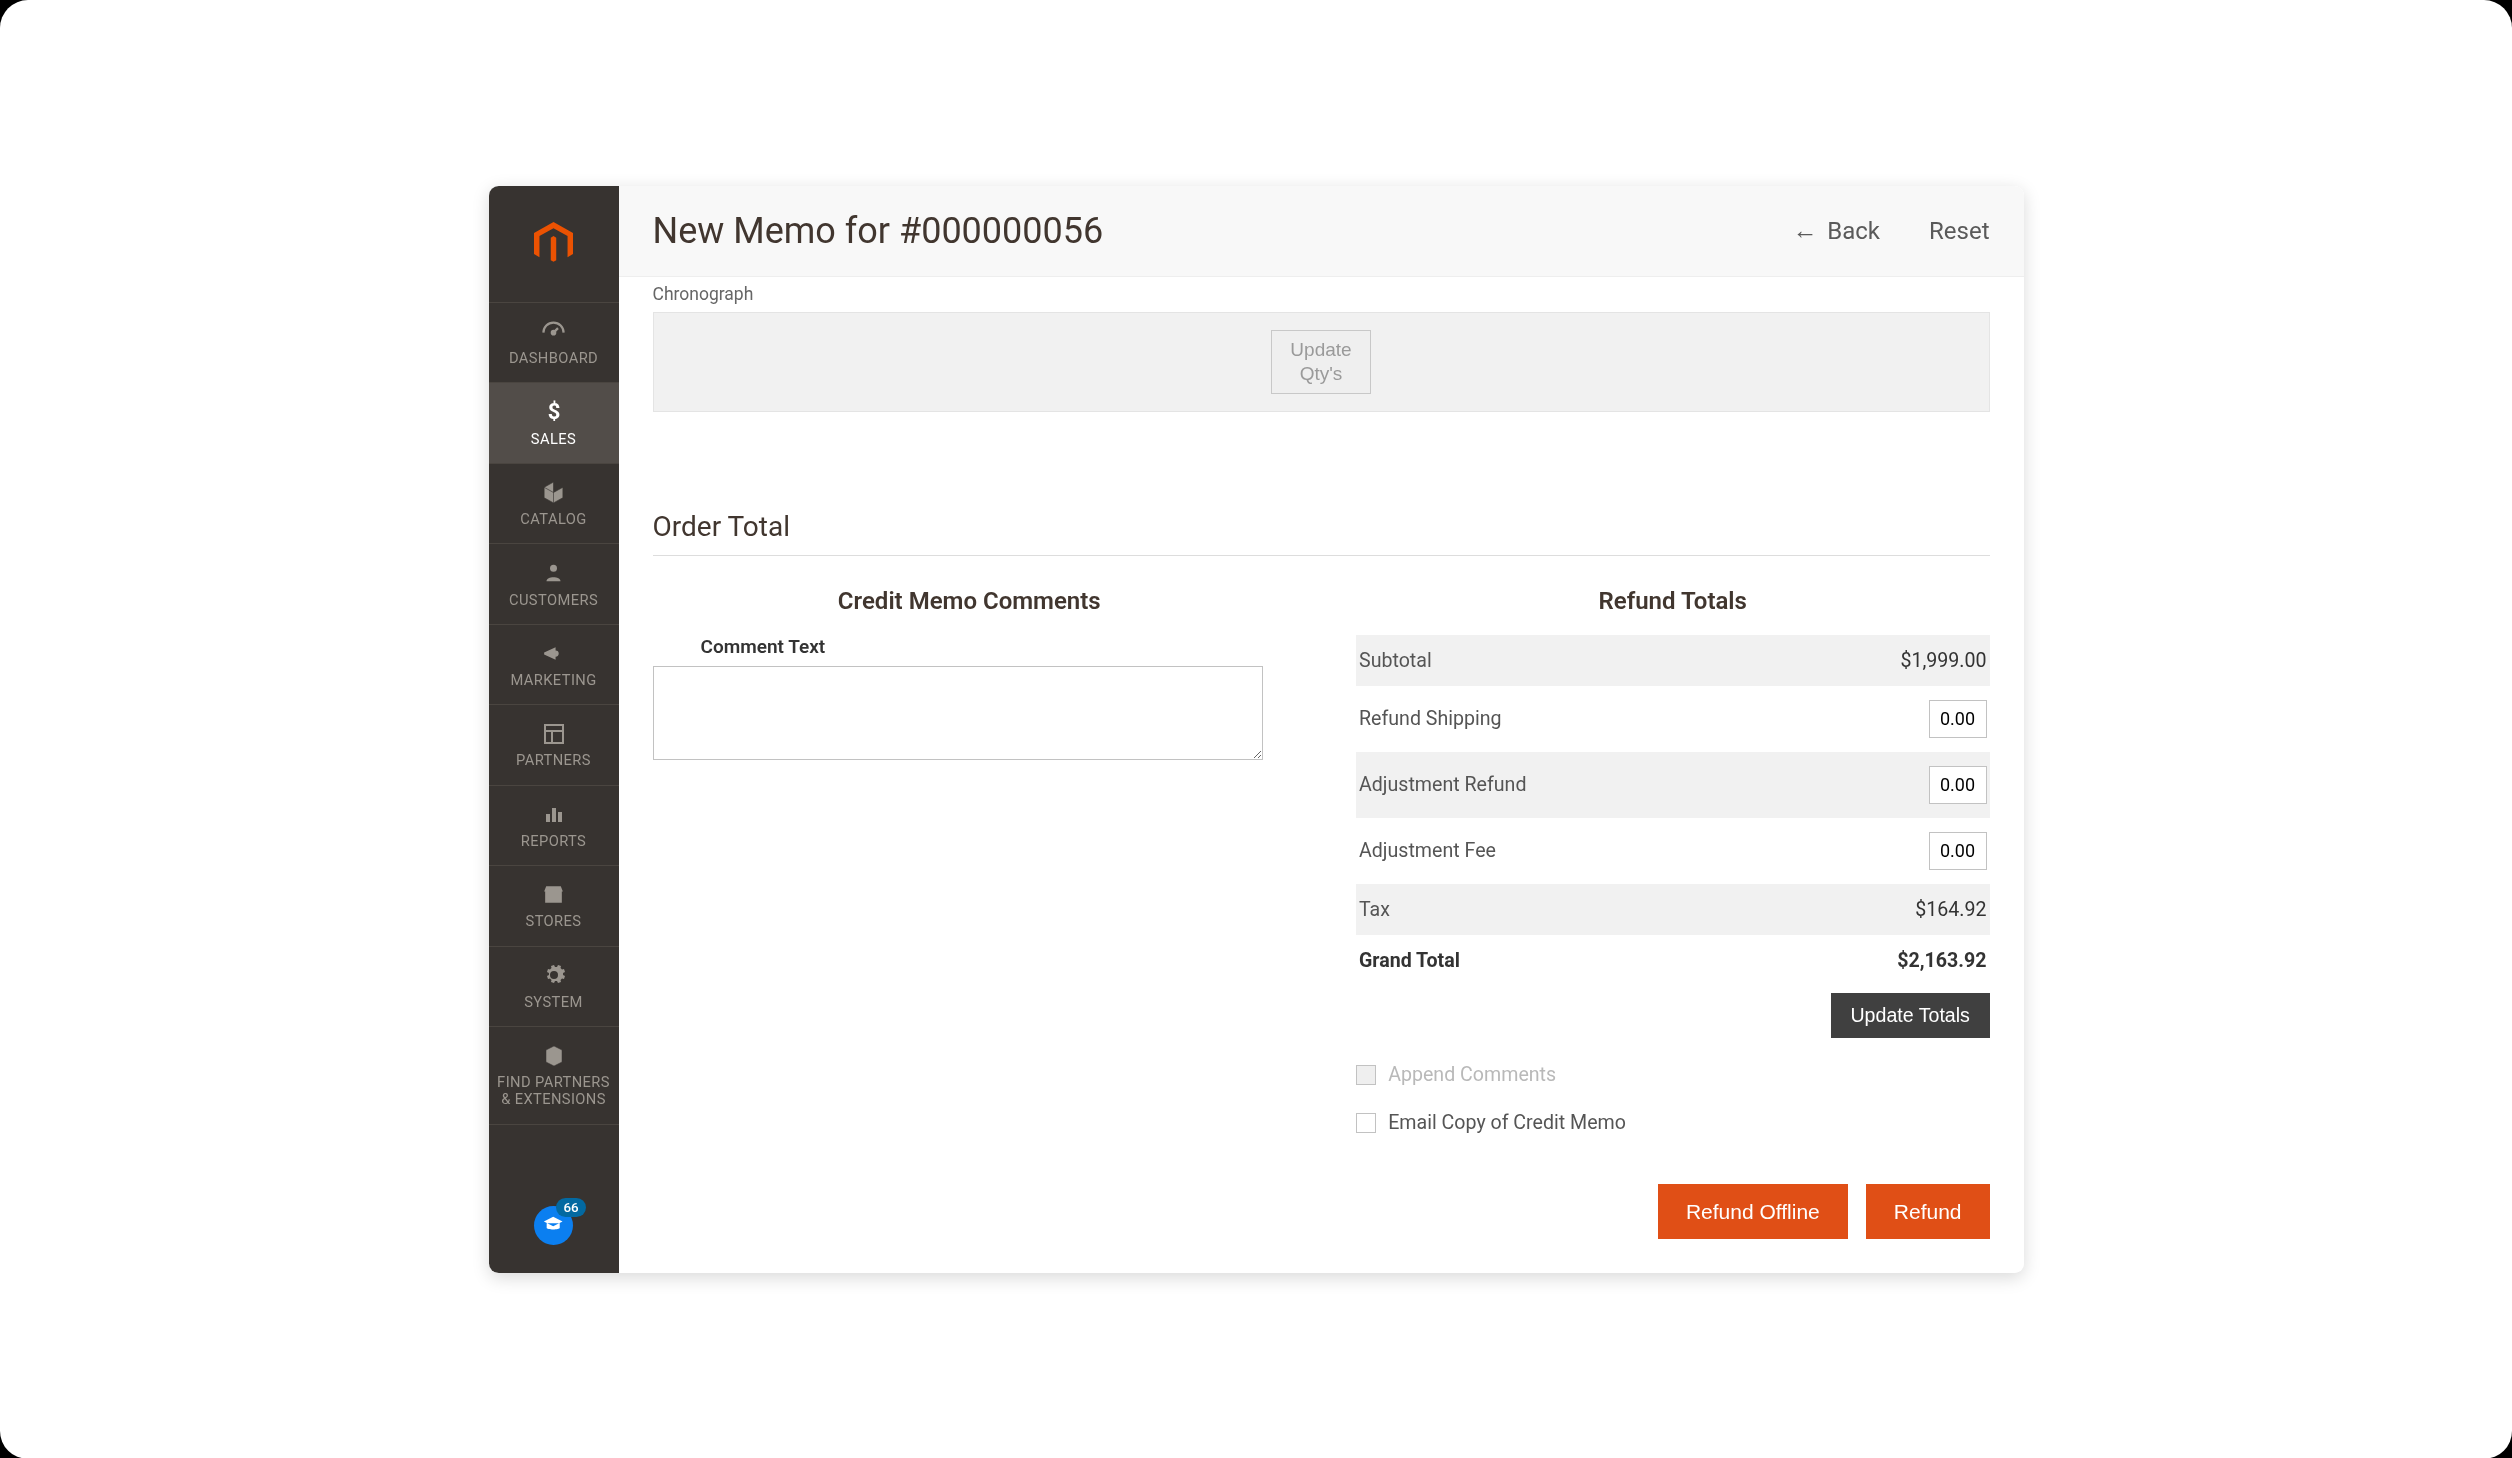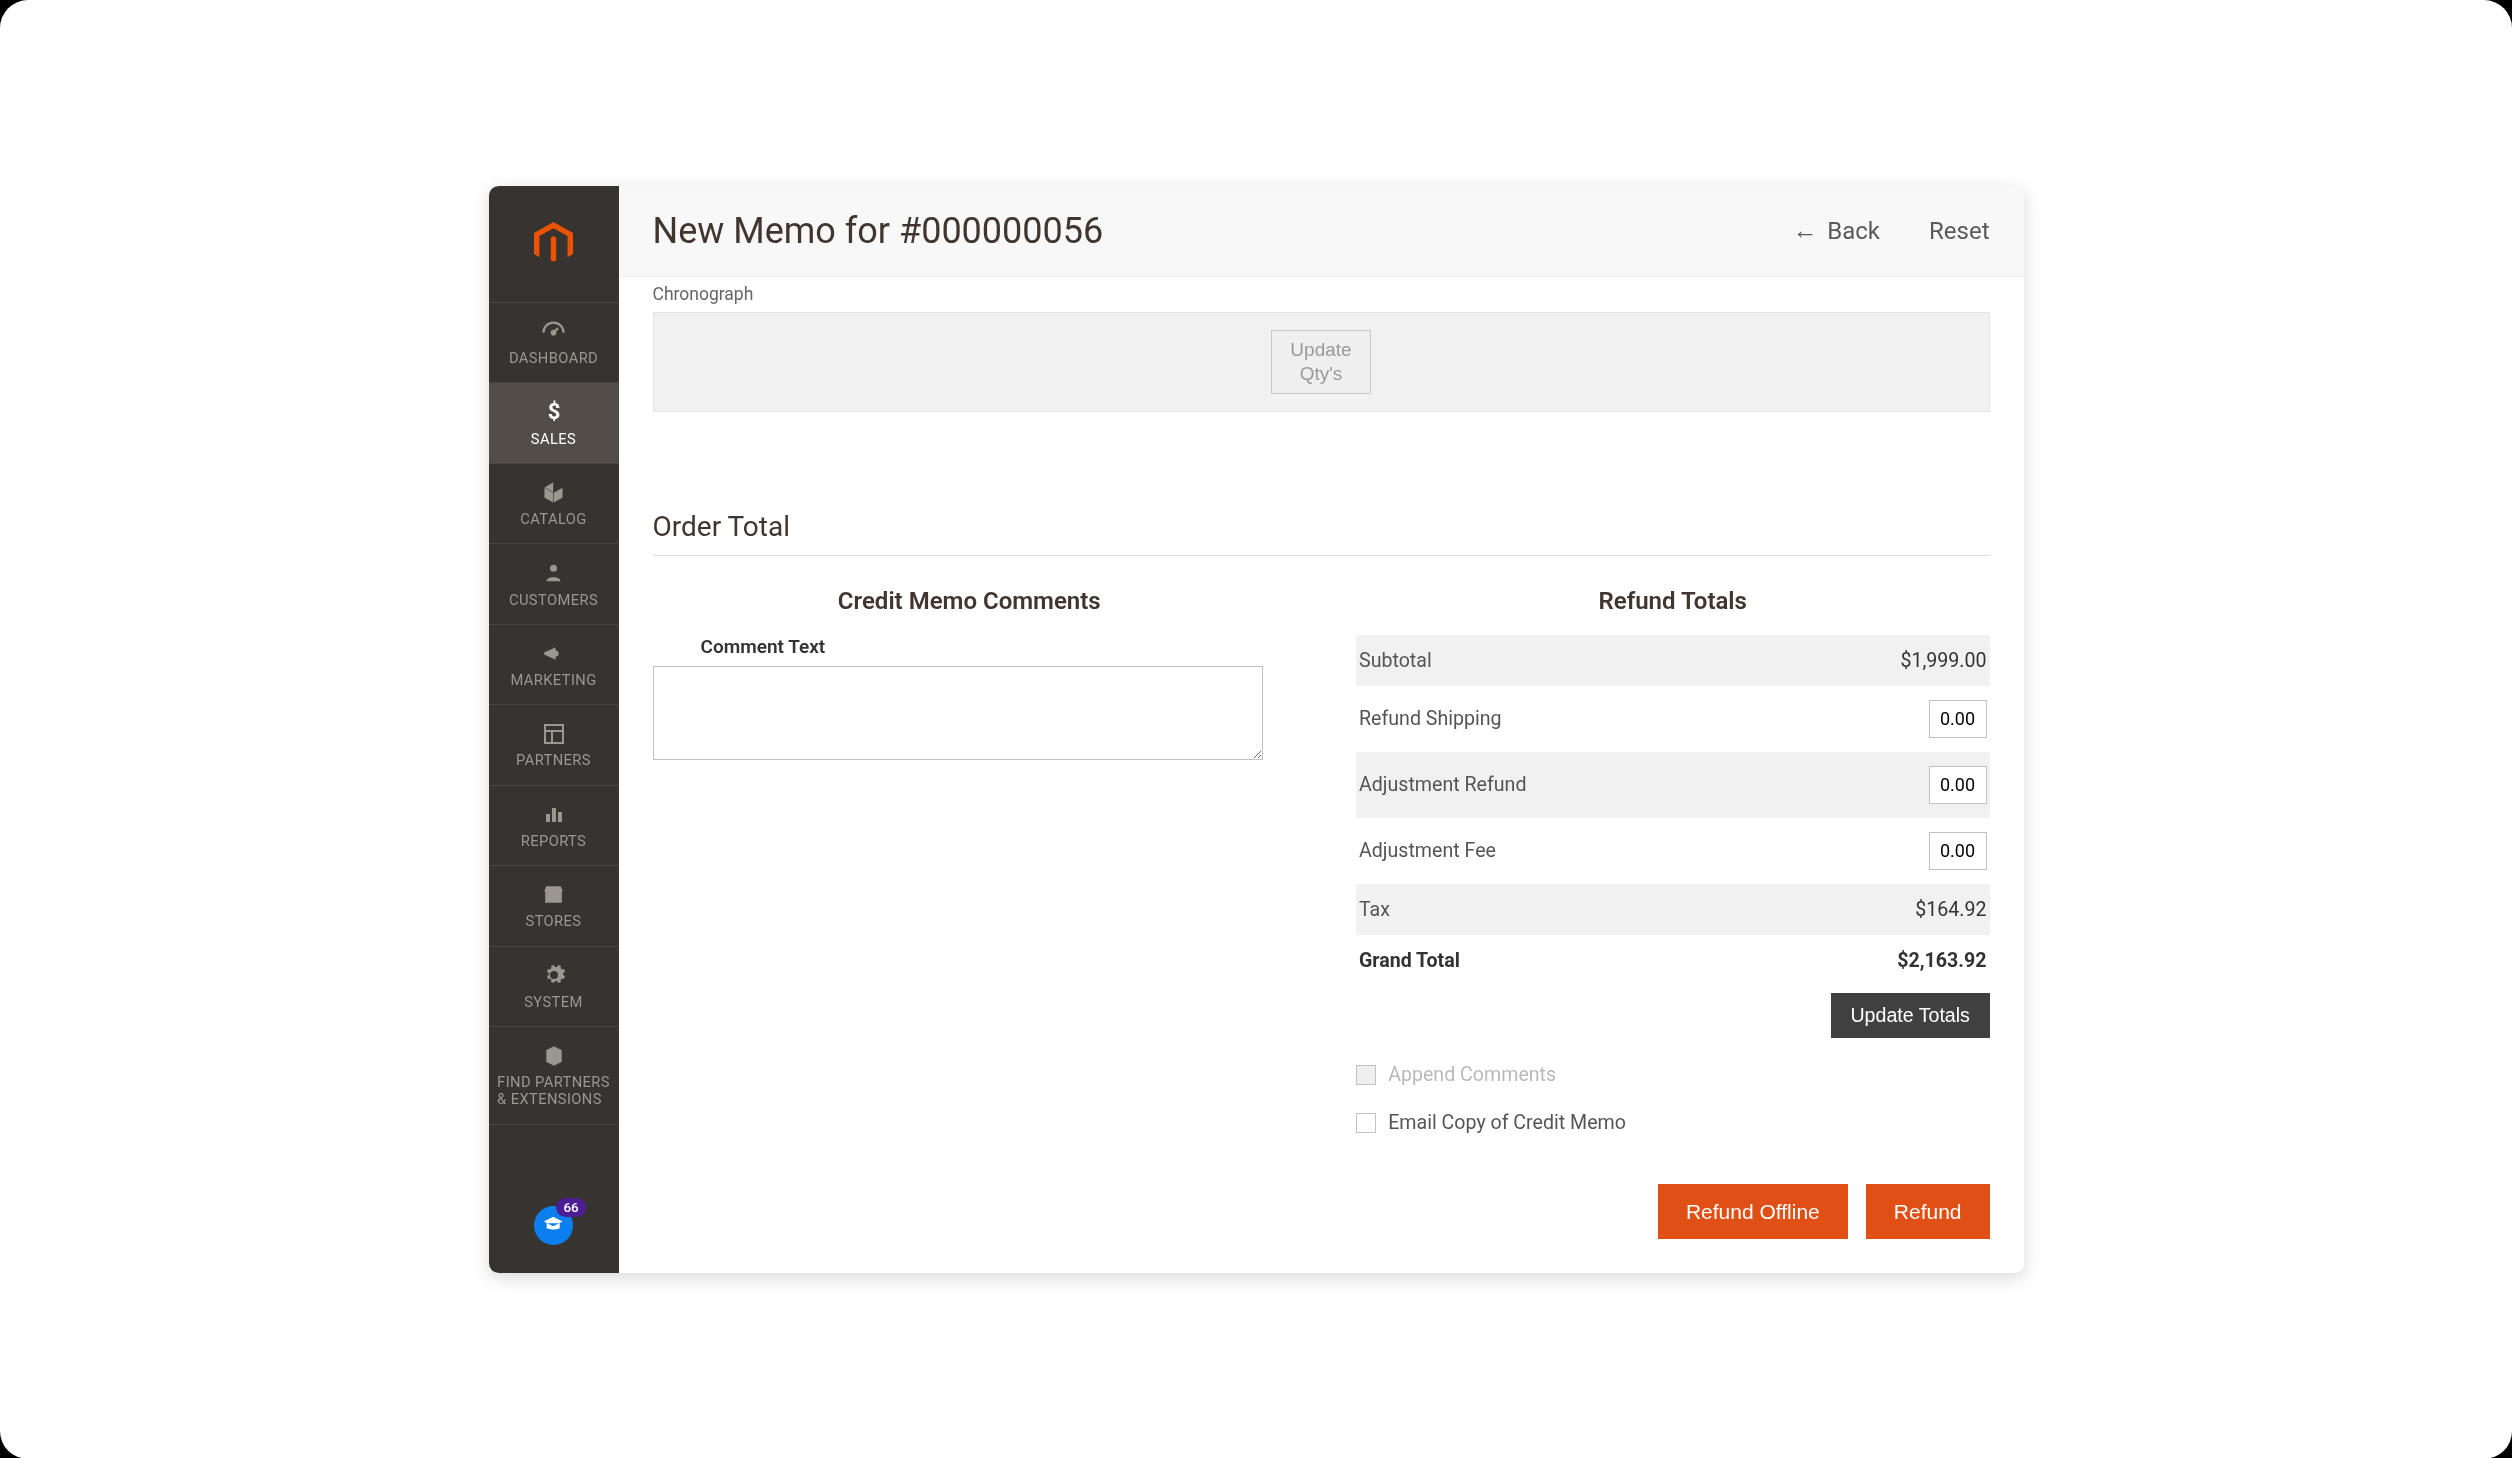--- a/index.html
+++ b/index.html
@@ -61,41 +61,42 @@
     width: 29px;
     height: 29px;
     display: flex;
     align-items: center;
     justify-content: center;
   }
   .nav-item .label {
     font-size: 14.7px;
     letter-spacing: 0.4px;
     margin-top: 4.2px;
+    text-align: center;
     line-height: 1.15;
   }
   .nav-spacer { border-top: 0.7px solid #4a4540; flex: 1; }
   .help-bubble {
     position: relative;
     width: 39px;
     height: 39px;
     background: #0b7ff0;
     border-radius: 50%;
     margin: 0 auto 28px;
     display: flex;
     align-items: center;
     justify-content: center;
     color: #fff;
     cursor: pointer;
   }
   .help-bubble .badge {
     position: absolute;
     top: -8.4px;
     right: -12.6px;
-    background: #4c1d95;
+    background: #0369a1;
     color: #fff;
     font-size: 13.3px;
     border-radius: 14px;
     padding: 2.1px 7px;
     font-weight: 500;
   }
   
   .main {
     flex: 1;
     display: flex;

